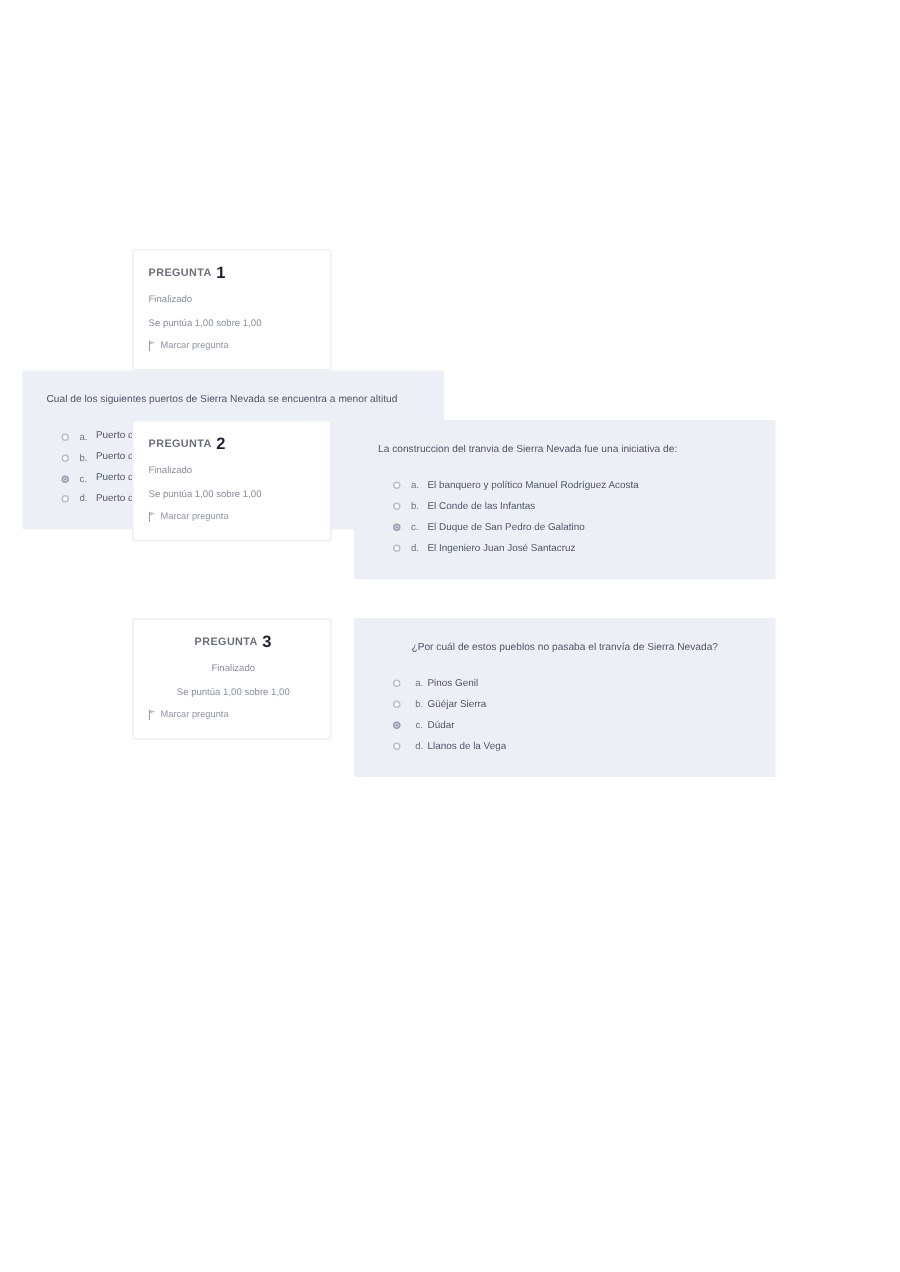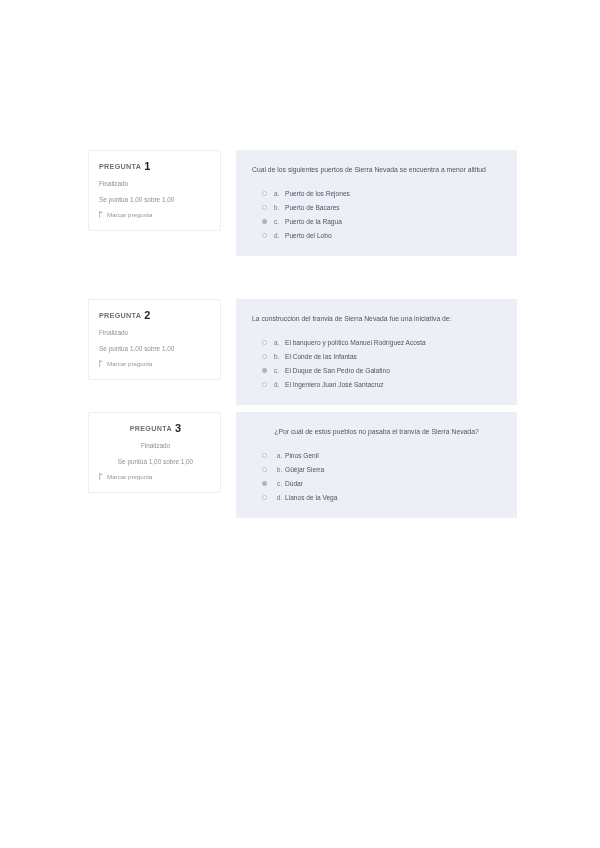--- a/index.html
+++ b/index.html
@@ -159,21 +159,21 @@
     color: #4e5568;
     line-height: 1.2;
     white-space: nowrap;
   }
 </style>
 </head>
 <body>
 
 <div class="page">
   <div class="quiz-area" id="quiz-area">
-      <div class="question-block" style="top: 150px;">
+      <div class="question-block" style="top: 166px; flex-direction: column;">
         <div class="info-panel">
           <div class="q-head"><span class="q-label">PREGUNTA</span><span class="q-num">1</span></div>
           <div class="q-state">Finalizado</div>
           <div class="q-grade">Se puntúa 1,00 sobre 1,00</div>
           <div class="q-flag">
             <span class="flag-glyph">
               <svg width="5" height="7" viewBox="0 0 5 7">
                 <path d="M0.6 0 L0.6 7" stroke="#9096a4" stroke-width="0.7" fill="none"></path>
                 <path d="M1.1 0.3 L4.4 1.3 L1.1 2.6 Z" fill="#b9bfcd"></path>
               </svg>
@@ -200,21 +200,21 @@
               <span class="opt-text">Puerto de la Ragua</span>
             </li>
             <li class="option">
               <span class="radio"></span>
               <span class="opt-letter">d.</span>
               <span class="opt-text">Puerto del Lobo</span>
             </li>
           </ul>
         </div>
       </div>
-      <div class="question-block" style="top: 299px;">
+      <div class="question-block" style="top: 280px;">
         <div class="info-panel">
           <div class="q-head"><span class="q-label">PREGUNTA</span><span class="q-num">2</span></div>
           <div class="q-state">Finalizado</div>
           <div class="q-grade">Se puntúa 1,00 sobre 1,00</div>
           <div class="q-flag">
             <span class="flag-glyph">
               <svg width="5" height="7" viewBox="0 0 5 7">
                 <path d="M0.6 0 L0.6 7" stroke="#9096a4" stroke-width="0.7" fill="none"></path>
                 <path d="M1.1 0.3 L4.4 1.3 L1.1 2.6 Z" fill="#b9bfcd"></path>
               </svg>

